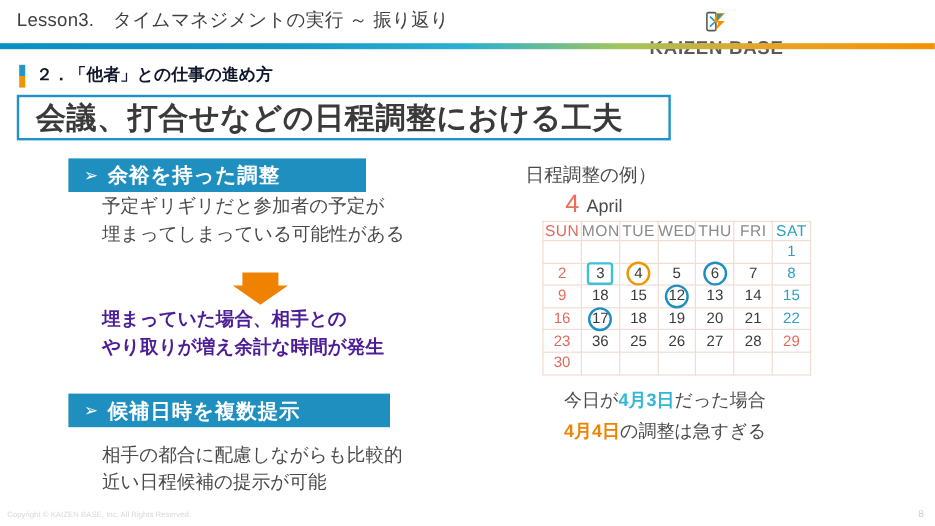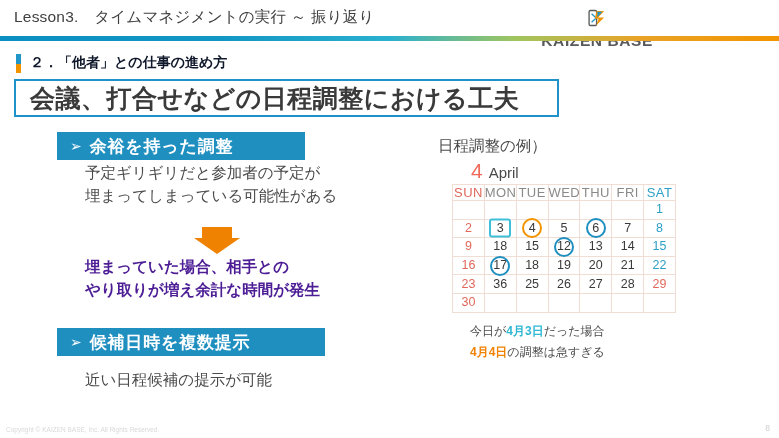--- a/index.html
+++ b/index.html
@@ -226,21 +226,21 @@
   }
   .mark-square-cyan {
     width: 22px; height: 19px;
     border: 2.6px solid #3ec0da;
     border-radius: 3px;
   }
 
   #caption-block {
     position: absolute;
     left: 470px; top: 321px;
-    font-size: 12px;
+    font-size: 15px;
     line-height: 1.72;
     color: #4a4a4a;
     white-space: nowrap;
   }
   .c-cyan   { color: #2fb7d4; font-weight: bold; }
   .c-orange { color: #ef8200; font-weight: bold; }
   .c-blue   { color: #1f8fc0; font-weight: bold; }
 
   
   #footer-copyright {
@@ -302,20 +302,21 @@
   <div>埋まっていた場合、相手との</div>
   <div>やり取りが増え余計な時間が発生</div>
 </div>
 
 <div class="banner" id="banner-kouho">
   <span class="arrow-glyph">➢</span>
   <span class="banner-label">候補日時を複数提示</span>
 </div>
 
 <div class="body-block" id="body-kouho">
+  <div>相手の都合に配慮しながらも比較的</div>
   <div>近い日程候補の提示が可能</div>
 </div>
 
 <div id="example-heading">日程調整の例）</div>
 
 <div id="month-line">
   <span id="month-number">4</span>
   <span id="month-name">April</span>
 </div>
 

